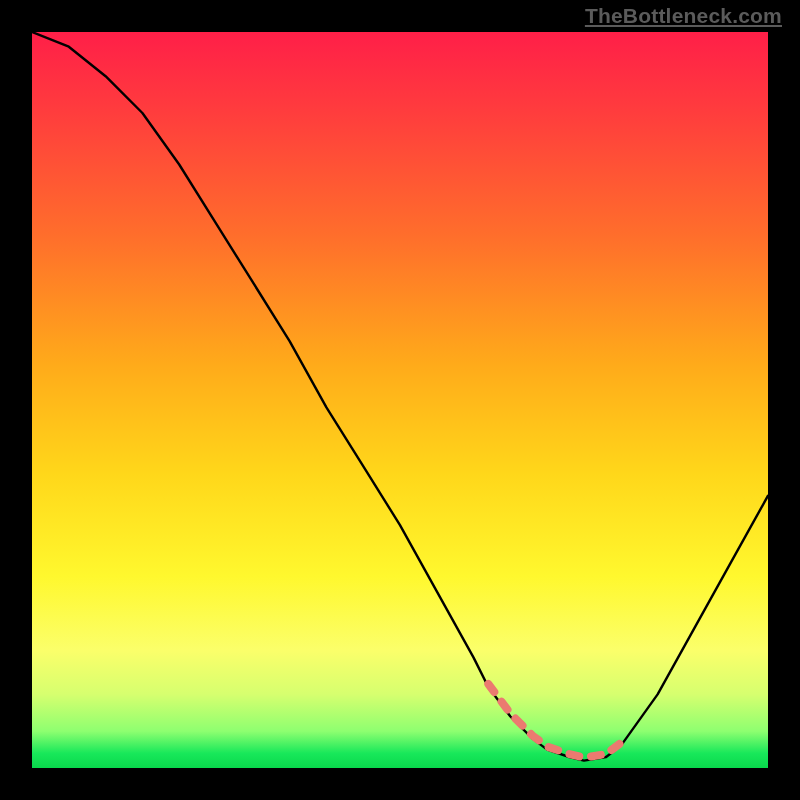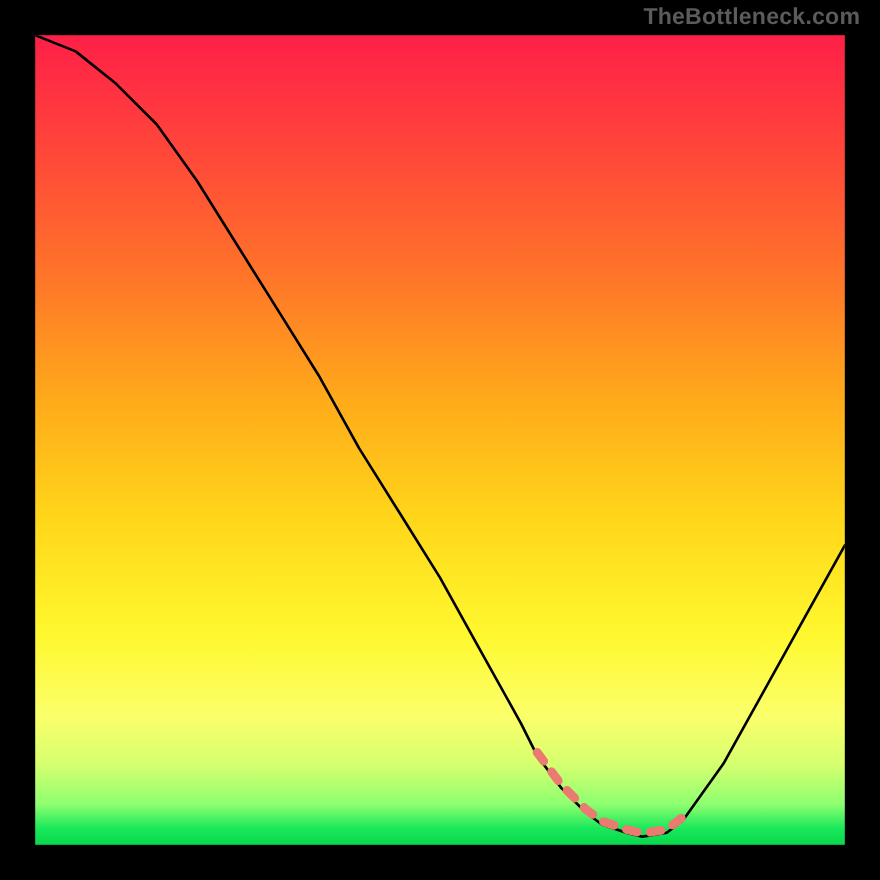--- a/index.html
+++ b/index.html
@@ -19,20 +19,21 @@
   }
   .watermark {
     position: absolute;
     top: 4px;
     right: 18px;
     color: #5b5b5b;
     font-size: 21px;
     font-weight: 600;
     letter-spacing: 0.2px;
     z-index: 20;
+    text-decoration: underline;
   }
   .plot-area {
     position: absolute;
     left: 32px;
     top: 32px;
     width: 736px;
     height: 736px;
     
     background: linear-gradient(
       to bottom,

